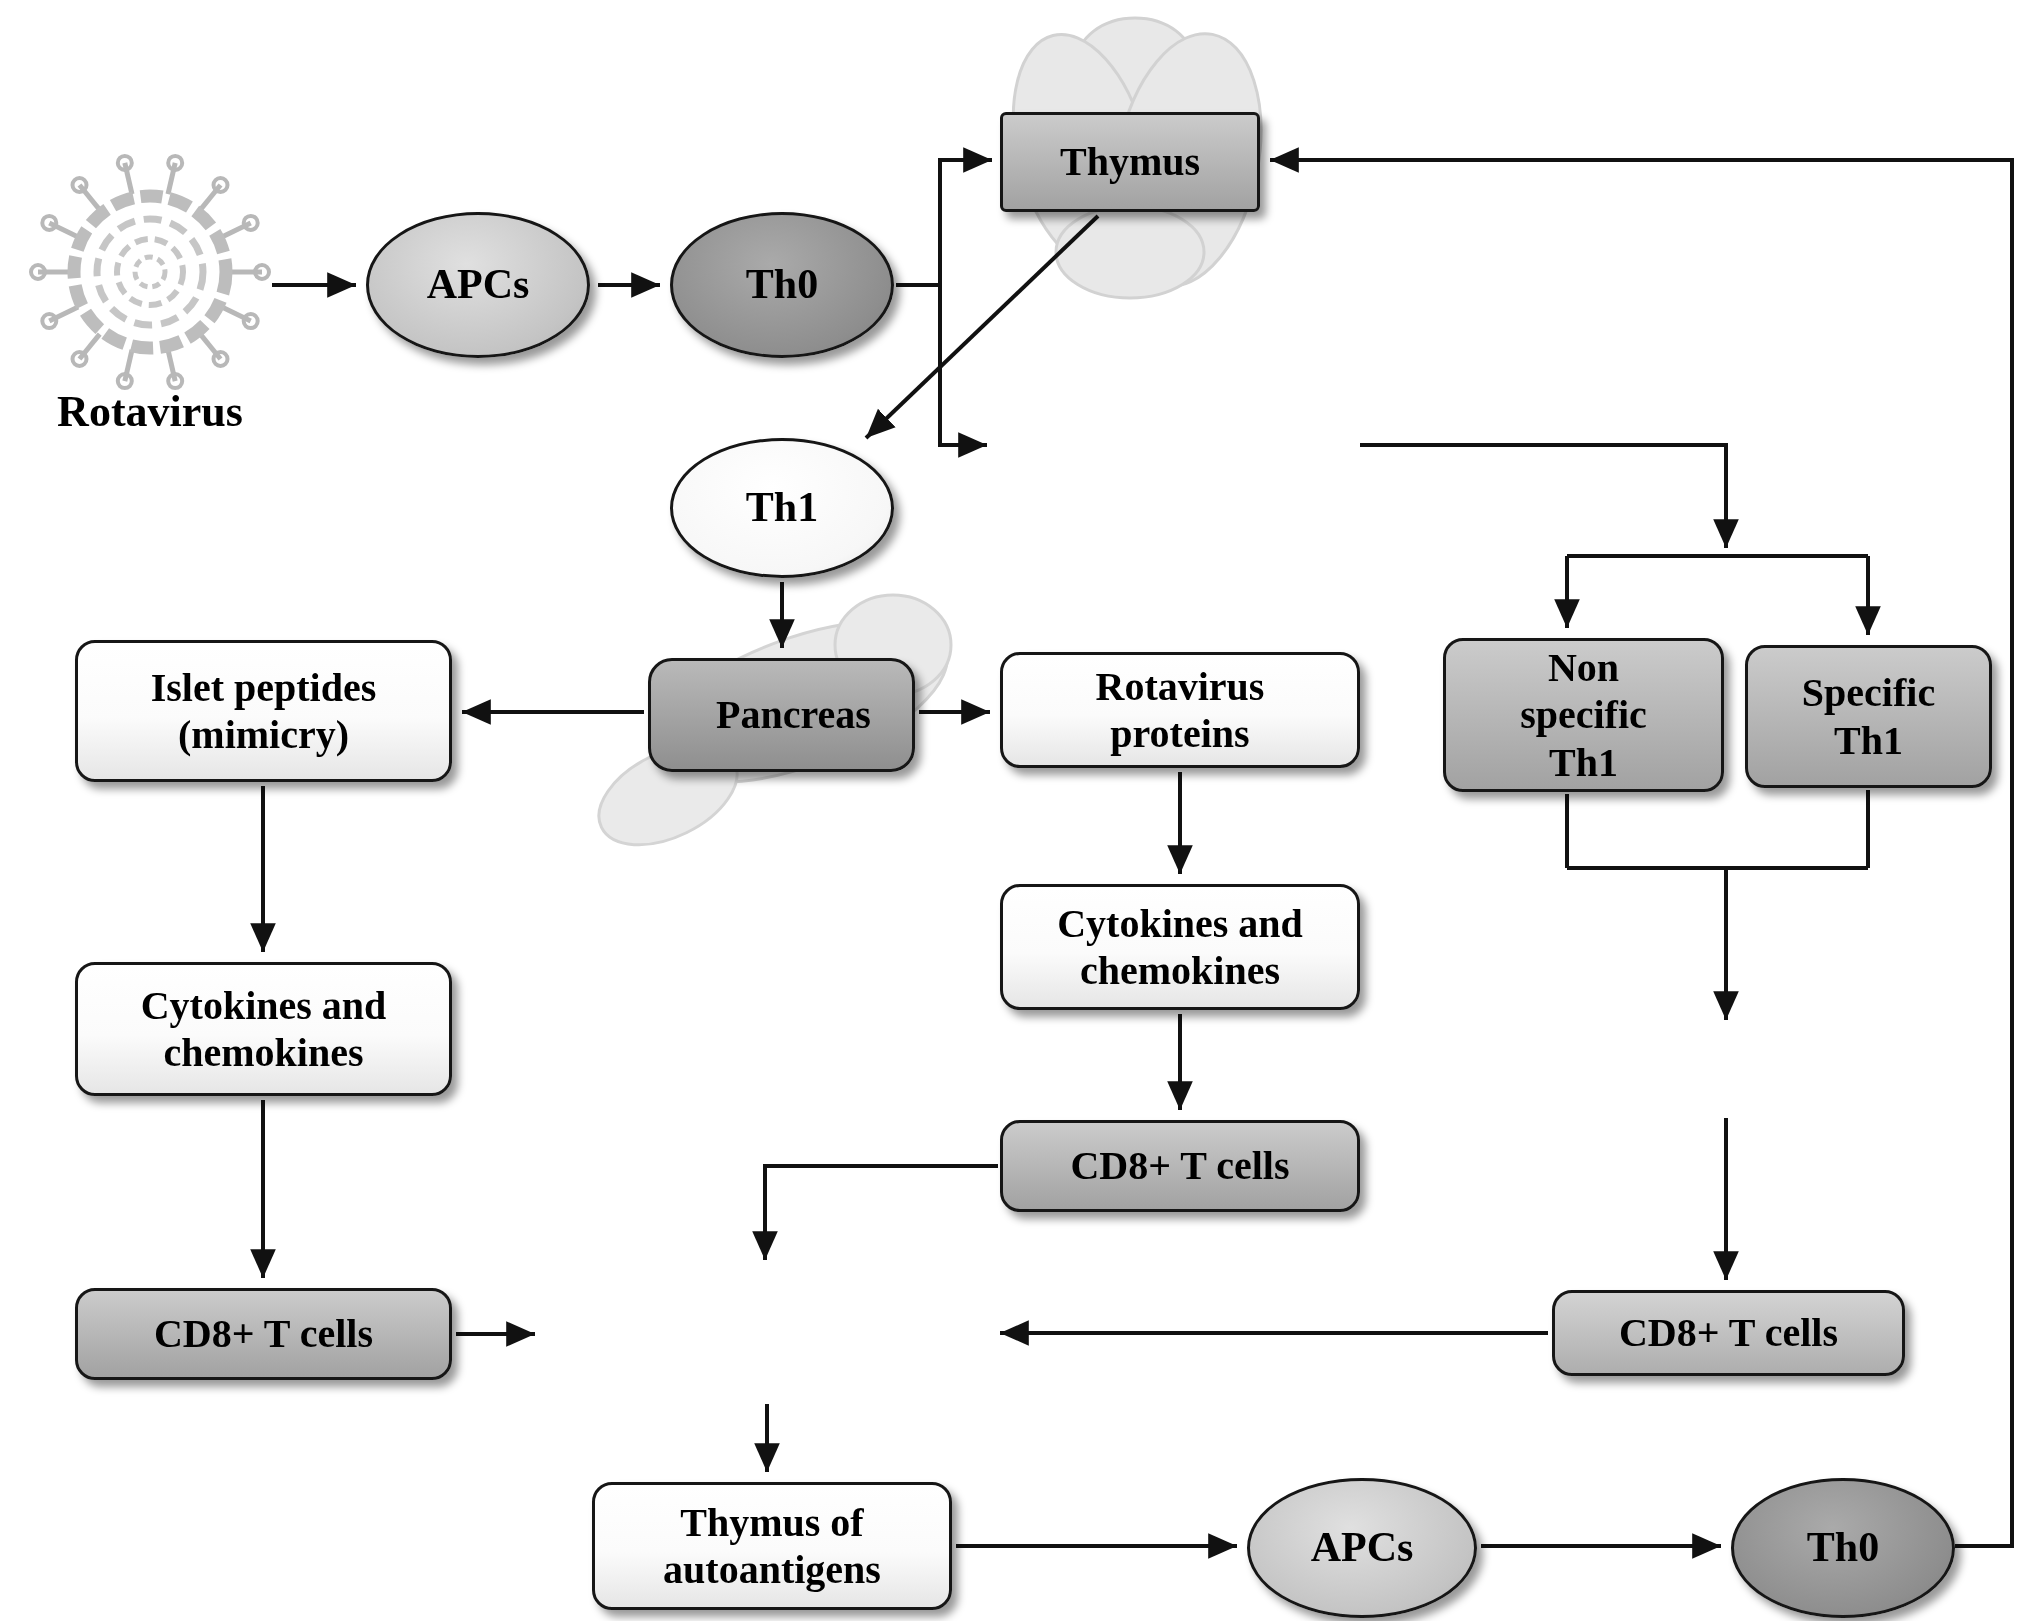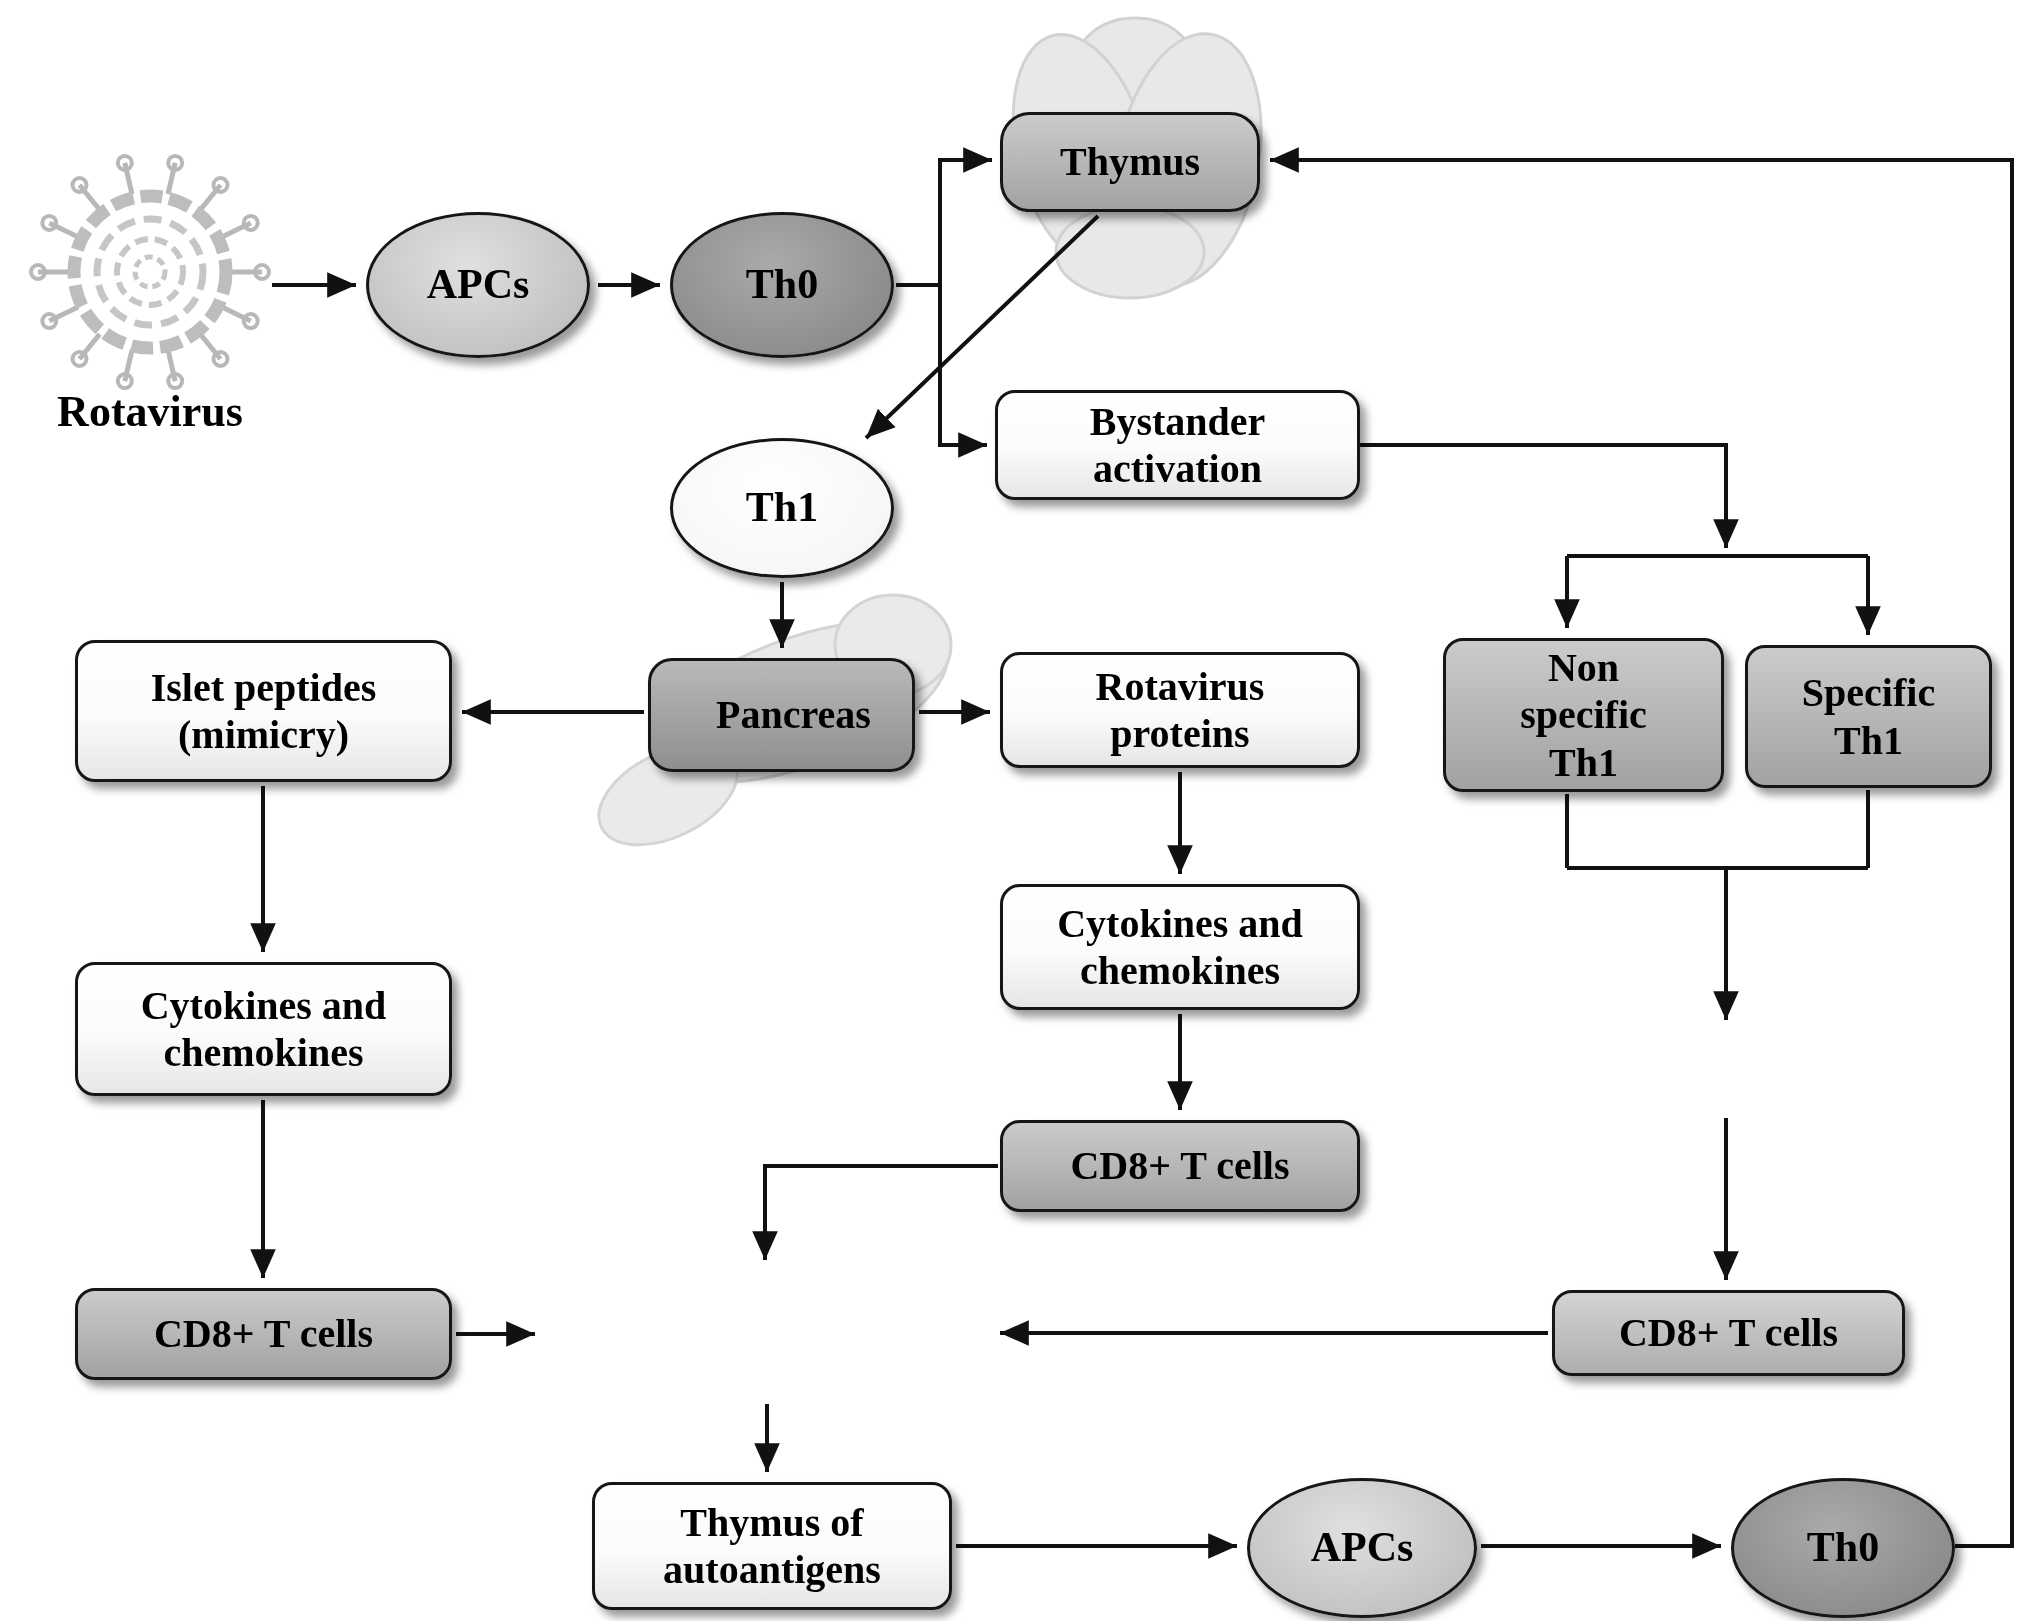--- a/index.html
+++ b/index.html
@@ -154,32 +154,28 @@
   </div>
 
   <div class="node ellipse fill-apcs" style="left:366px; top:212px; width:224px; height:146px;">
     <span class="lbl">APCs</span>
   </div>
 
   <div class="node ellipse fill-th0" style="left:670px; top:212px; width:224px; height:146px;">
     <span class="lbl">Th0</span>
   </div>
 
-  <div class="node rect fill-gray" style="left:1000px; top:112px; width:260px; height:100px; border-radius:30px;">
+  <div class="node rect fill-gray" style="left:1000px; top:112px; width:260px; height:100px; border-radius:6px;">
     <span class="lbl">Thymus</span>
   </div>
 
   <div class="node ellipse fill-th1" style="left:670px; top:438px; width:224px; height:140px;">
     <span class="lbl">Th1</span>
   </div>
 
-  <div class="node rect fill-white" style="left:995px; top:390px; width:365px; height:110px;">
-    <span class="lbl">Bystander
-activation</span>
-  </div>
 
   <div class="node rect fill-midgray" style="left:648px; top:658px; width:267px; height:114px; border-radius:24px;padding-left:24px;">
     <span class="lbl">Pancreas</span>
   </div>
 
   <div class="node rect fill-white" style="left:75px; top:640px; width:377px; height:142px;">
     <span class="lbl">Islet peptides
 (mimicry)</span>
   </div>
 

